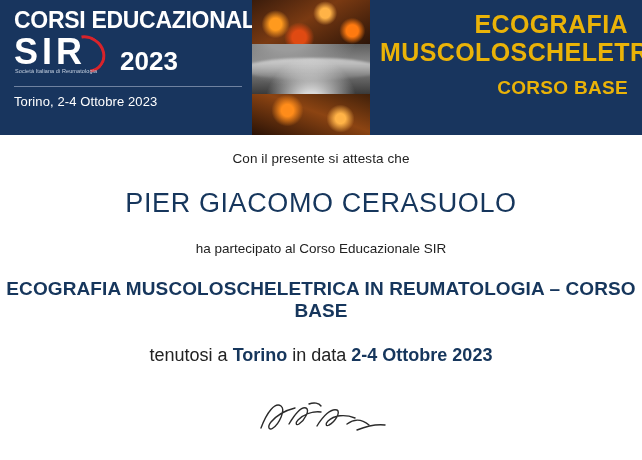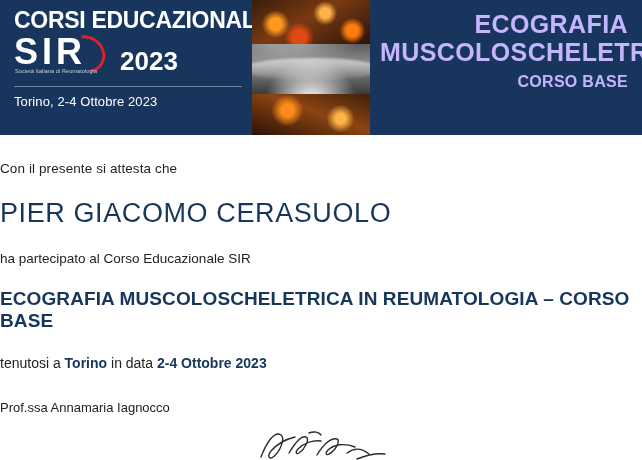--- a/index.html
+++ b/index.html
@@ -155,21 +155,21 @@
       radial-gradient(circle at 75% 60%, #ffb347 0 5px, rgba(255,179,71,0) 14px),
       linear-gradient(20deg, #2a1206 0%, #8c4412 55%, #40200a 100%);
   }
 
   
   .header-right {
     position: relative;
     flex: 1;
     height: 135px;
     background: #18355e;
-    color: #c4b5fd;
+    color: #eab308;
     box-sizing: border-box;
     padding: 10px 14px 8px 10px;
     text-align: right;
     overflow: hidden;
   }
   .hr-line1 {
     font-size: 25px;
     font-weight: bold;
     letter-spacing: 0.4px;
     line-height: 28px;
@@ -182,34 +182,35 @@
   }
   .hr-line3 {
     font-size: 22px;
     font-weight: normal;
     line-height: 26px;
   }
   .hr-line3 b {
     font-weight: bold;
   }
   .hr-line4 {
-    font-size: 16px;
+    font-size: 19px;
     font-weight: bold;
     letter-spacing: 0.3px;
     line-height: 20px;
-    margin-top: 6px;
+    margin-top: 12px;
   }
 
   
   .body {
     position: relative;
     width: 642px;
     height: 325px;
     box-sizing: border-box;
-    padding-top: 26px;
+    padding-top: 16px;
+    text-align: center;
     color: #1a1a1a;
   }
   .line-attesta {
     font-size: 13.5px;
     color: #222222;
     letter-spacing: 0.1px;
   }
   .name {
     font-size: 27px;
     font-weight: normal;
@@ -223,21 +224,21 @@
     margin-top: 22px;
   }
   .course-title {
     font-size: 19px;
     font-weight: bold;
     color: #16365c;
     margin-top: 22px;
     letter-spacing: 0.1px;
   }
   .line-tenutosi {
-    font-size: 14px;
+    font-size: 18px;
     color: #222222;
     margin-top: 23px;
   }
   .line-tenutosi b {
     color: #16365c;
     font-weight: bold;
   }
   .signer {
     font-size: 13px;
     color: #222222;
@@ -294,21 +295,20 @@
 
     <div class="name">PIER GIACOMO CERASUOLO</div>
 
     <div class="line-partecipato">ha partecipato al Corso Educazionale SIR</div>
 
     <div class="course-title">ECOGRAFIA MUSCOLOSCHELETRICA IN REUMATOLOGIA – CORSO BASE</div>
 
     <div class="line-tenutosi"><span>tenutosi a </span><b>Torino</b><span> in data </span><b>2-4 Ottobre 2023</b></div>
 
     <div class="signer">
-      <div>Prof.ssa Annamaria Iagnocco</div>
     </div>
 
     <div class="signature">
       <svg width="140" height="46" viewBox="0 0 140 46" aria-hidden="true">
         <g fill="none" stroke="#2b2b2b" stroke-width="1.4" stroke-linecap="round" stroke-linejoin="round">
           <path d="M10 34 C 16 18, 24 8, 30 12 C 35 16, 28 30, 22 34 C 18 37, 16 33, 20 28 C 26 21, 36 16, 44 14"></path>
           <path d="M38 30 C 44 20, 50 12, 55 14 C 59 16, 54 26, 48 30 C 45 32, 44 29, 47 26 C 53 20, 62 17, 70 18"></path>
           <path d="M58 10 C 63 8, 68 9, 70 12"></path>
           <path d="M66 32 C 72 22, 80 14, 86 16 C 90 18, 84 28, 78 31 C 75 33, 74 30, 77 27 C 83 21, 94 20, 104 24"></path>
           <path d="M96 30 C 104 24, 112 26, 118 31"></path>

